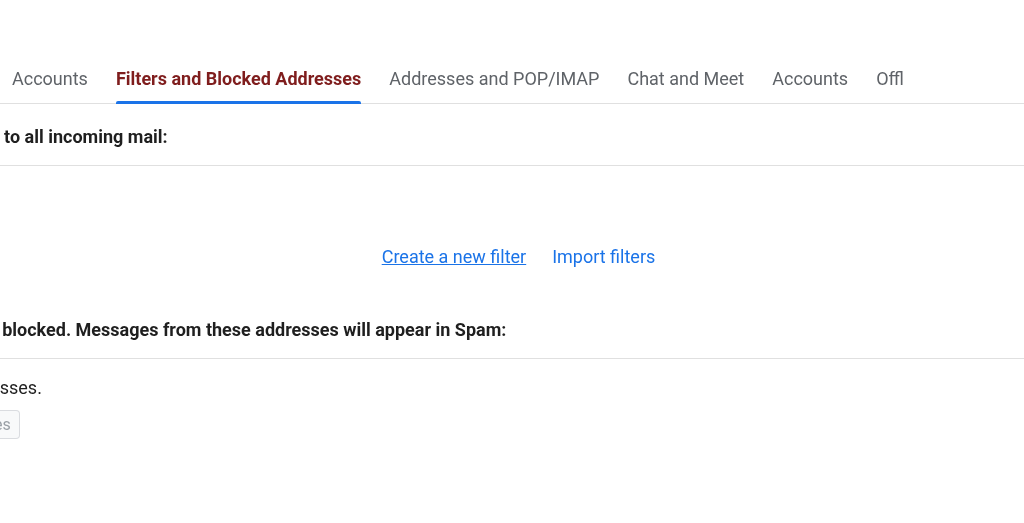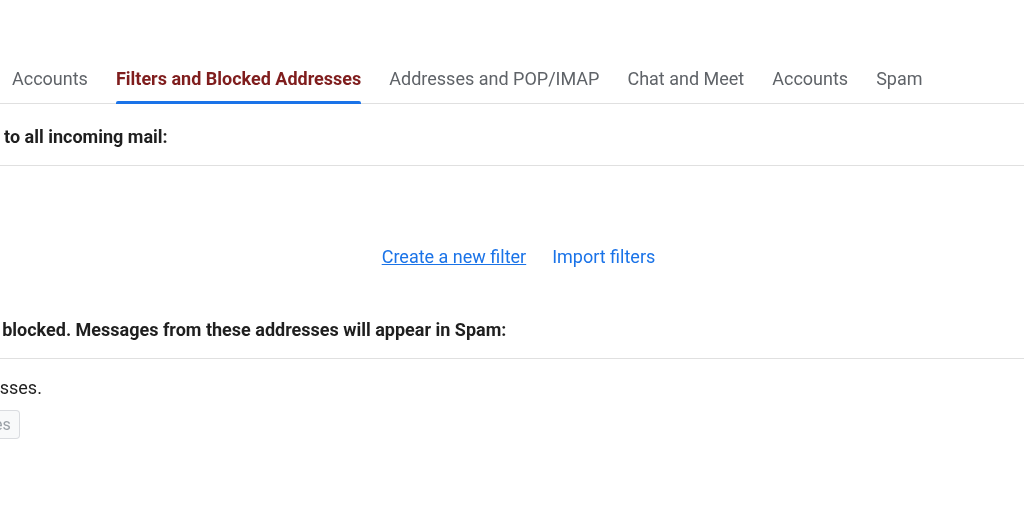--- a/index.html
+++ b/index.html
@@ -100,21 +100,21 @@
 </head>
 <body>
 
 <div class="content-wrap">
   <div class="tabs-row">
     <div class="tab">Accounts</div>
     <div class="tab active">Filters and Blocked Addresses</div>
     <div class="tab">Addresses and POP/IMAP</div>
     <div class="tab">Chat and Meet</div>
     <div class="tab">Accounts</div>
-    <div class="tab">Spam</div>
+    <div class="tab">Offl</div>
   </div>
 
   <div class="section-heading">pplied to all incoming mail:</div>
 
   <div class="filter-actions">
     <span class="link underline">Create a new filter</span>
     <span class="link">Import filters</span>
   </div>
 
   <div class="blocked-heading">sses are blocked. Messages from these addresses will appear in Spam:</div>

